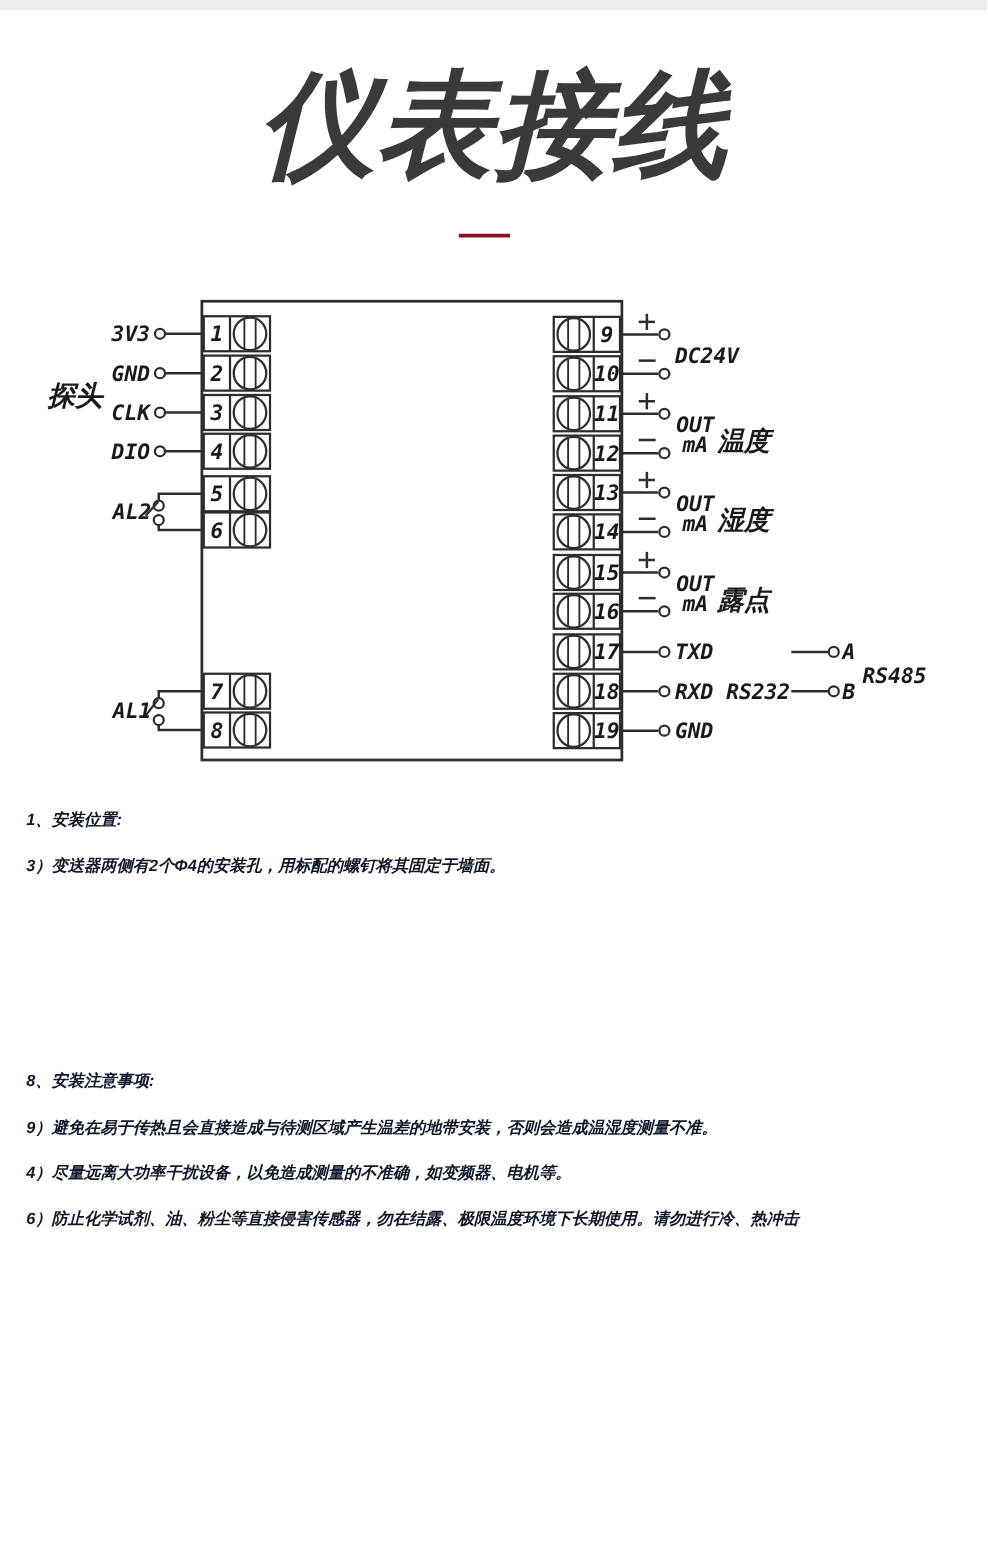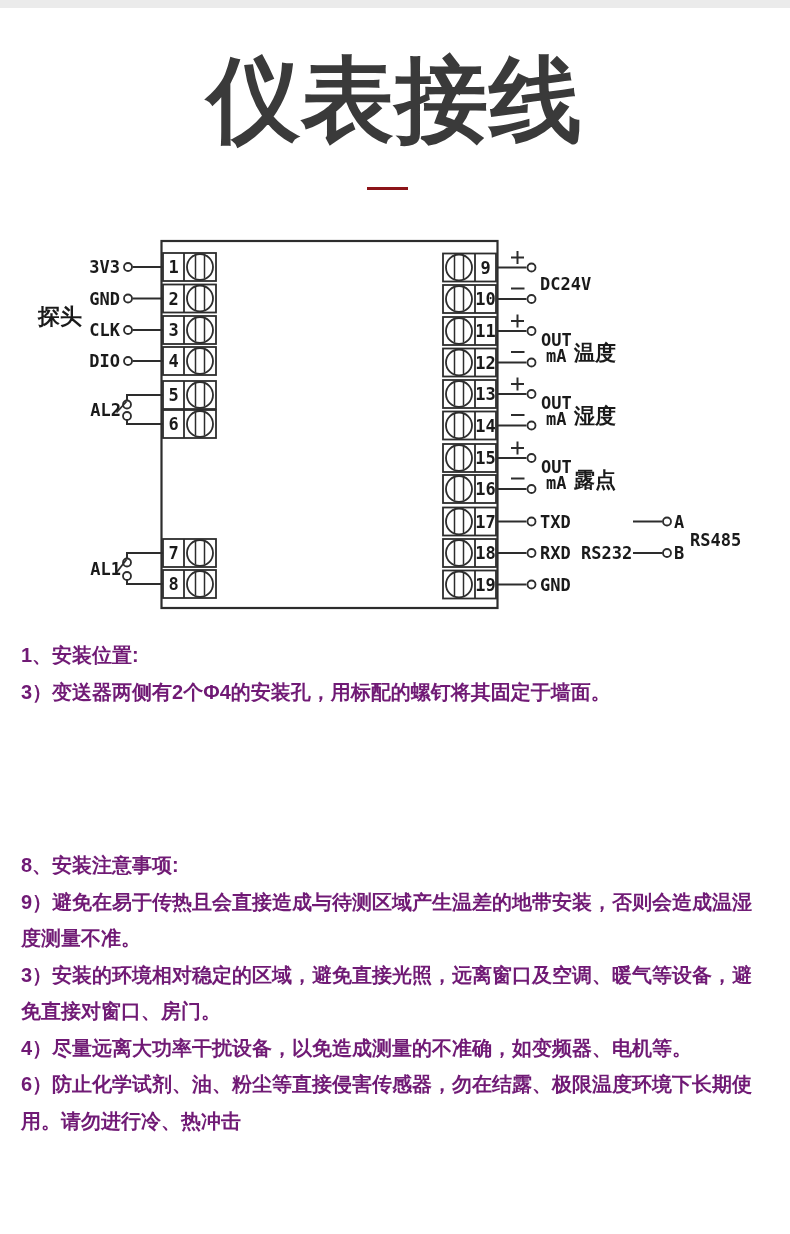--- a/index.html
+++ b/index.html
@@ -1,24 +1,24 @@
 <!DOCTYPE html>
 <html><head>
 <meta charset="utf-8">
 <style>
   html,body{margin:0;padding:0;background:#fff;}
   .page{position:relative;width:790px;height:1234px;background:#ffffff;overflow:hidden;
-        font-family:"Liberation Sans",sans-serif;}
+        font-family:"Liberation Sans",sans-serif;font-style:italic;}
   .topstrip{position:absolute;top:0;left:0;width:790px;height:8px;background:#ebebeb;}
   .title{position:absolute;top:44px;left:0;width:790px;text-align:center;
          font-size:93px;line-height:112px;font-weight:bold;color:#3a3a3a;letter-spacing:1px;}
   .divider{position:absolute;top:187px;left:367px;width:41px;height:3px;background:#8c1418;}
   svg.diagram{position:absolute;top:0;left:0;}
-  .sec{position:absolute;left:21px;width:750px;color:#701a75;font-weight:bold;
-       font-size:20px;text-align:left;}
+  .sec{position:absolute;left:21px;width:750px;color:#0f172a;font-weight:bold;
+       font-size:13px;text-align:left;}
   .sec p{margin:0;padding:0;}
   #sec1{top:637px;line-height:37px;}
   #sec2{top:847px;line-height:36.5px;}
 </style>
 </head>
 <body>
 
 <div class="page">
 
   <div class="topstrip"></div>
@@ -224,18 +224,17 @@
     </svg>
 
   <div class="sec" id="sec1">
     <p>1、安装位置:</p>
     <p>3）变送器两侧有2个Φ4的安装孔，用标配的螺钉将其固定于墙面。</p>
   </div>
 
   <div class="sec" id="sec2">
     <p>8、安装注意事项:</p>
     <p>9）避免在易于传热且会直接造成与待测区域产生温差的地带安装，否则会造成温湿度测量不准。</p>
-    <p>3）安装的环境相对稳定的区域，避免直接光照，远离窗口及空调、暖气等设备，避免直接对窗口、房门。</p>
     <p>4）尽量远离大功率干扰设备，以免造成测量的不准确，如变频器、电机等。</p>
     <p>6）防止化学试剂、油、粉尘等直接侵害传感器，勿在结露、极限温度环境下长期使用。请勿进行冷、热冲击</p>
   </div>
 
 </div>
 
 </body></html>

